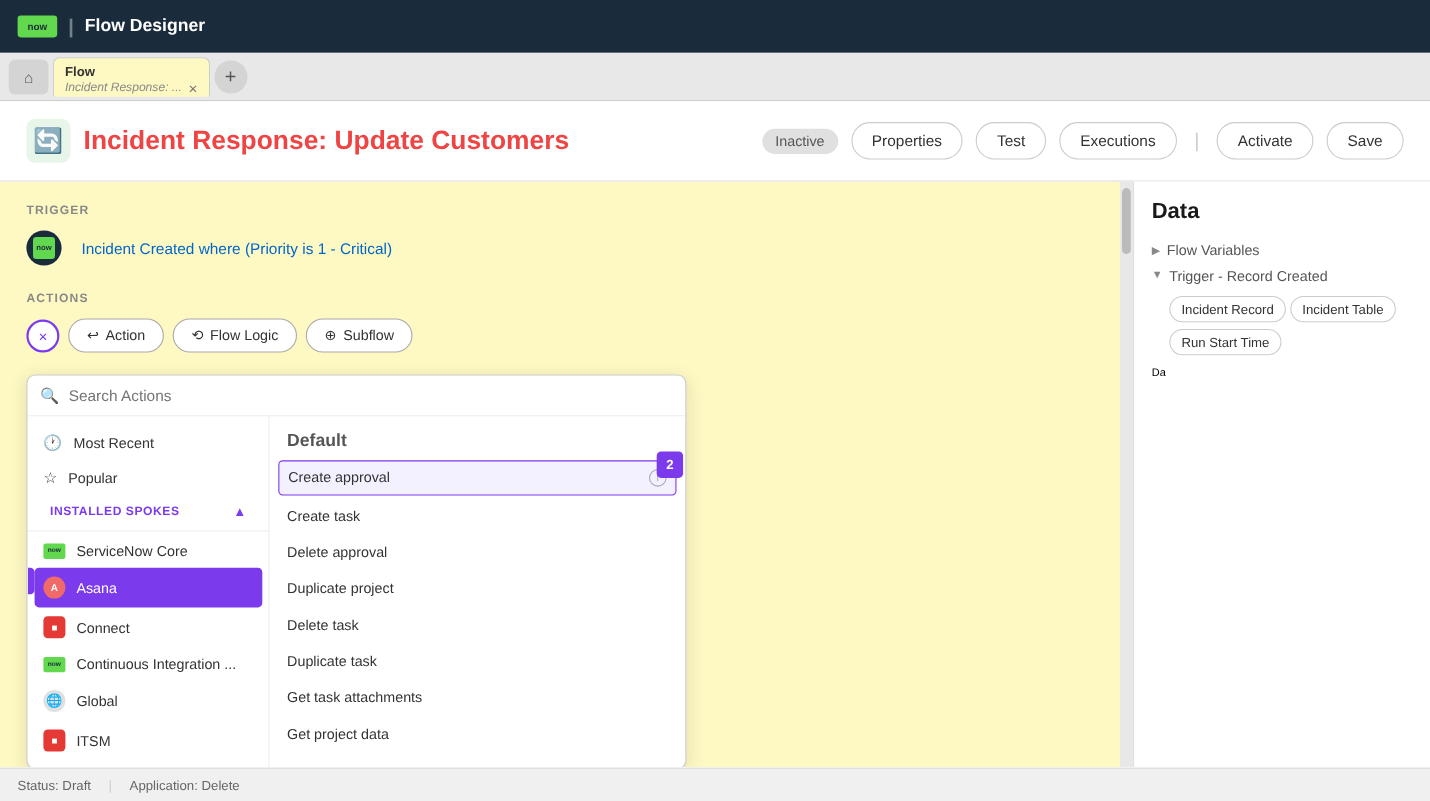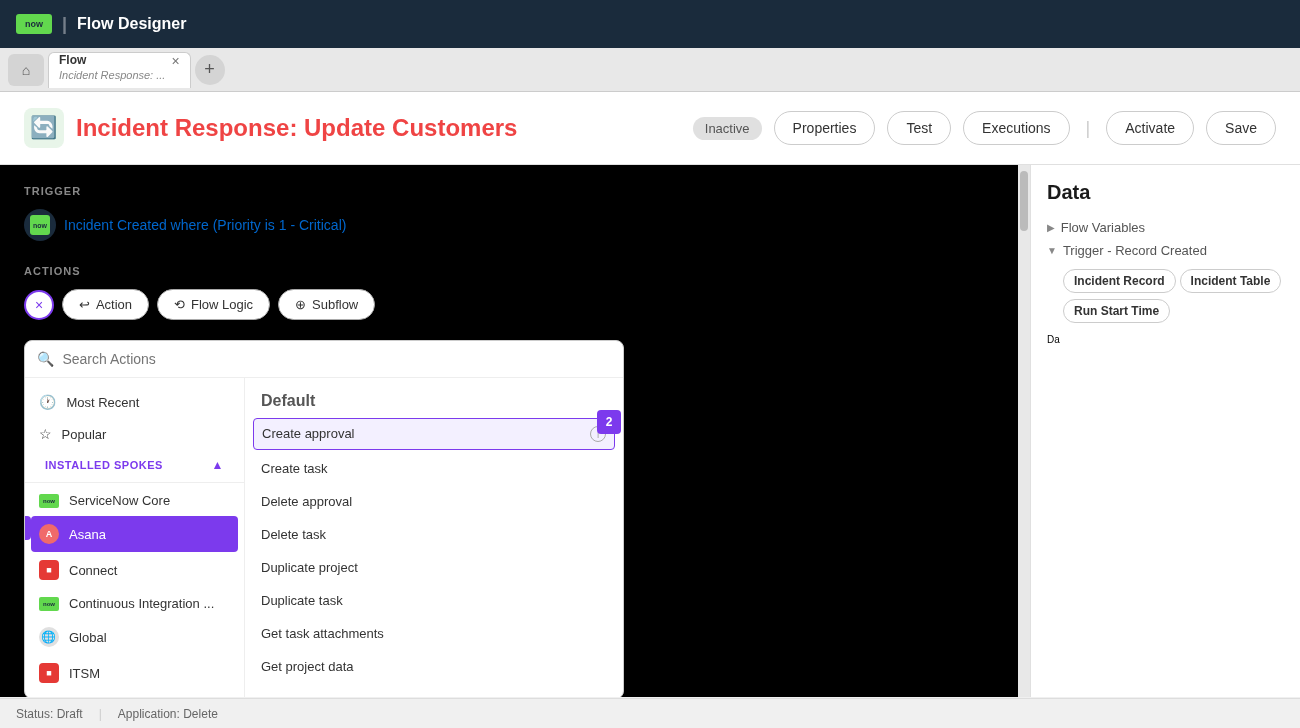--- a/index.html
+++ b/index.html
@@ -54,25 +54,25 @@
       height: 32px;
       border-radius: 6px;
       background: #d4d4d4;
       display: flex;
       align-items: center;
       justify-content: center;
       cursor: pointer;
       color: #555;
     }
     .tab-item {
-      background: #ffffff;
+      background: #fef9c3;
       border-radius: 6px 6px 0 0;
       height: 36px;
       display: flex;
-      align-items: flex-start;
+      align-items: flex-end;
       padding: 0 10px;
       gap: 6px;
       font-size: 13px;
       color: #333;
       cursor: pointer;
       min-width: 140px;
       border: 1px solid #ccc;
       border-bottom: none;
     }
     .tab-close {
@@ -139,39 +139,39 @@
 
     
     .main-layout {
       display: flex;
       height: calc(728px - 48px - 44px - 74px - 30px);
     }
 
     
     .flow-canvas {
       flex: 1;
-      background: #000000;
+      background: #fef9c3;
       padding: 20px 24px;
       overflow-y: auto;
       position: relative;
     }
 
     .section-label {
       font-size: 11px;
       font-weight: 700;
       color: #888;
       letter-spacing: 1px;
       text-transform: uppercase;
       margin-bottom: 12px;
     }
 
     .trigger-row {
       display: flex;
       align-items: center;
-      gap: 8px;
+      gap: 18px;
       margin-bottom: 24px;
     }
     .now-avatar {
       width: 32px;
       height: 32px;
       border-radius: 50%;
       background: #1a2b3c;
       display: flex;
       align-items: center;
       justify-content: center;
@@ -381,21 +381,20 @@
     .data-chip {
       display: inline-flex;
       align-items: center;
       padding: 4px 10px;
       border: 1.5px solid #ccc;
       border-radius: 14px;
       font-size: 12px;
       color: #333;
       margin: 3px 0;
       cursor: pointer;
-      font-weight: bold;
     }
     .data-chips-container { margin-left: 16px; }
 
     
     .dropdown-left::-webkit-scrollbar,
     .dropdown-right::-webkit-scrollbar { width: 4px; }
     .dropdown-left::-webkit-scrollbar-thumb,
     .dropdown-right::-webkit-scrollbar-thumb { background: #ccc; border-radius: 4px; }
 
     
@@ -644,24 +643,24 @@
               </div>
             </div>
 
             <div class="dropdown-right-item">
               <span>Create task</span>
             </div>
             <div class="dropdown-right-item">
               <span>Delete approval</span>
             </div>
             <div class="dropdown-right-item">
+              <span>Duplicate project</span>
+            </div>
+            <div class="dropdown-right-item">
               <span>Delete task</span>
-            </div>
-            <div class="dropdown-right-item">
-              <span>Duplicate project</span>
             </div>
             <div class="dropdown-right-item">
               <span>Duplicate task</span>
             </div>
             <div class="dropdown-right-item">
               <span>Get task attachments</span>
             </div>
             <div class="dropdown-right-item">
               <span>Get project data</span>
             </div>

